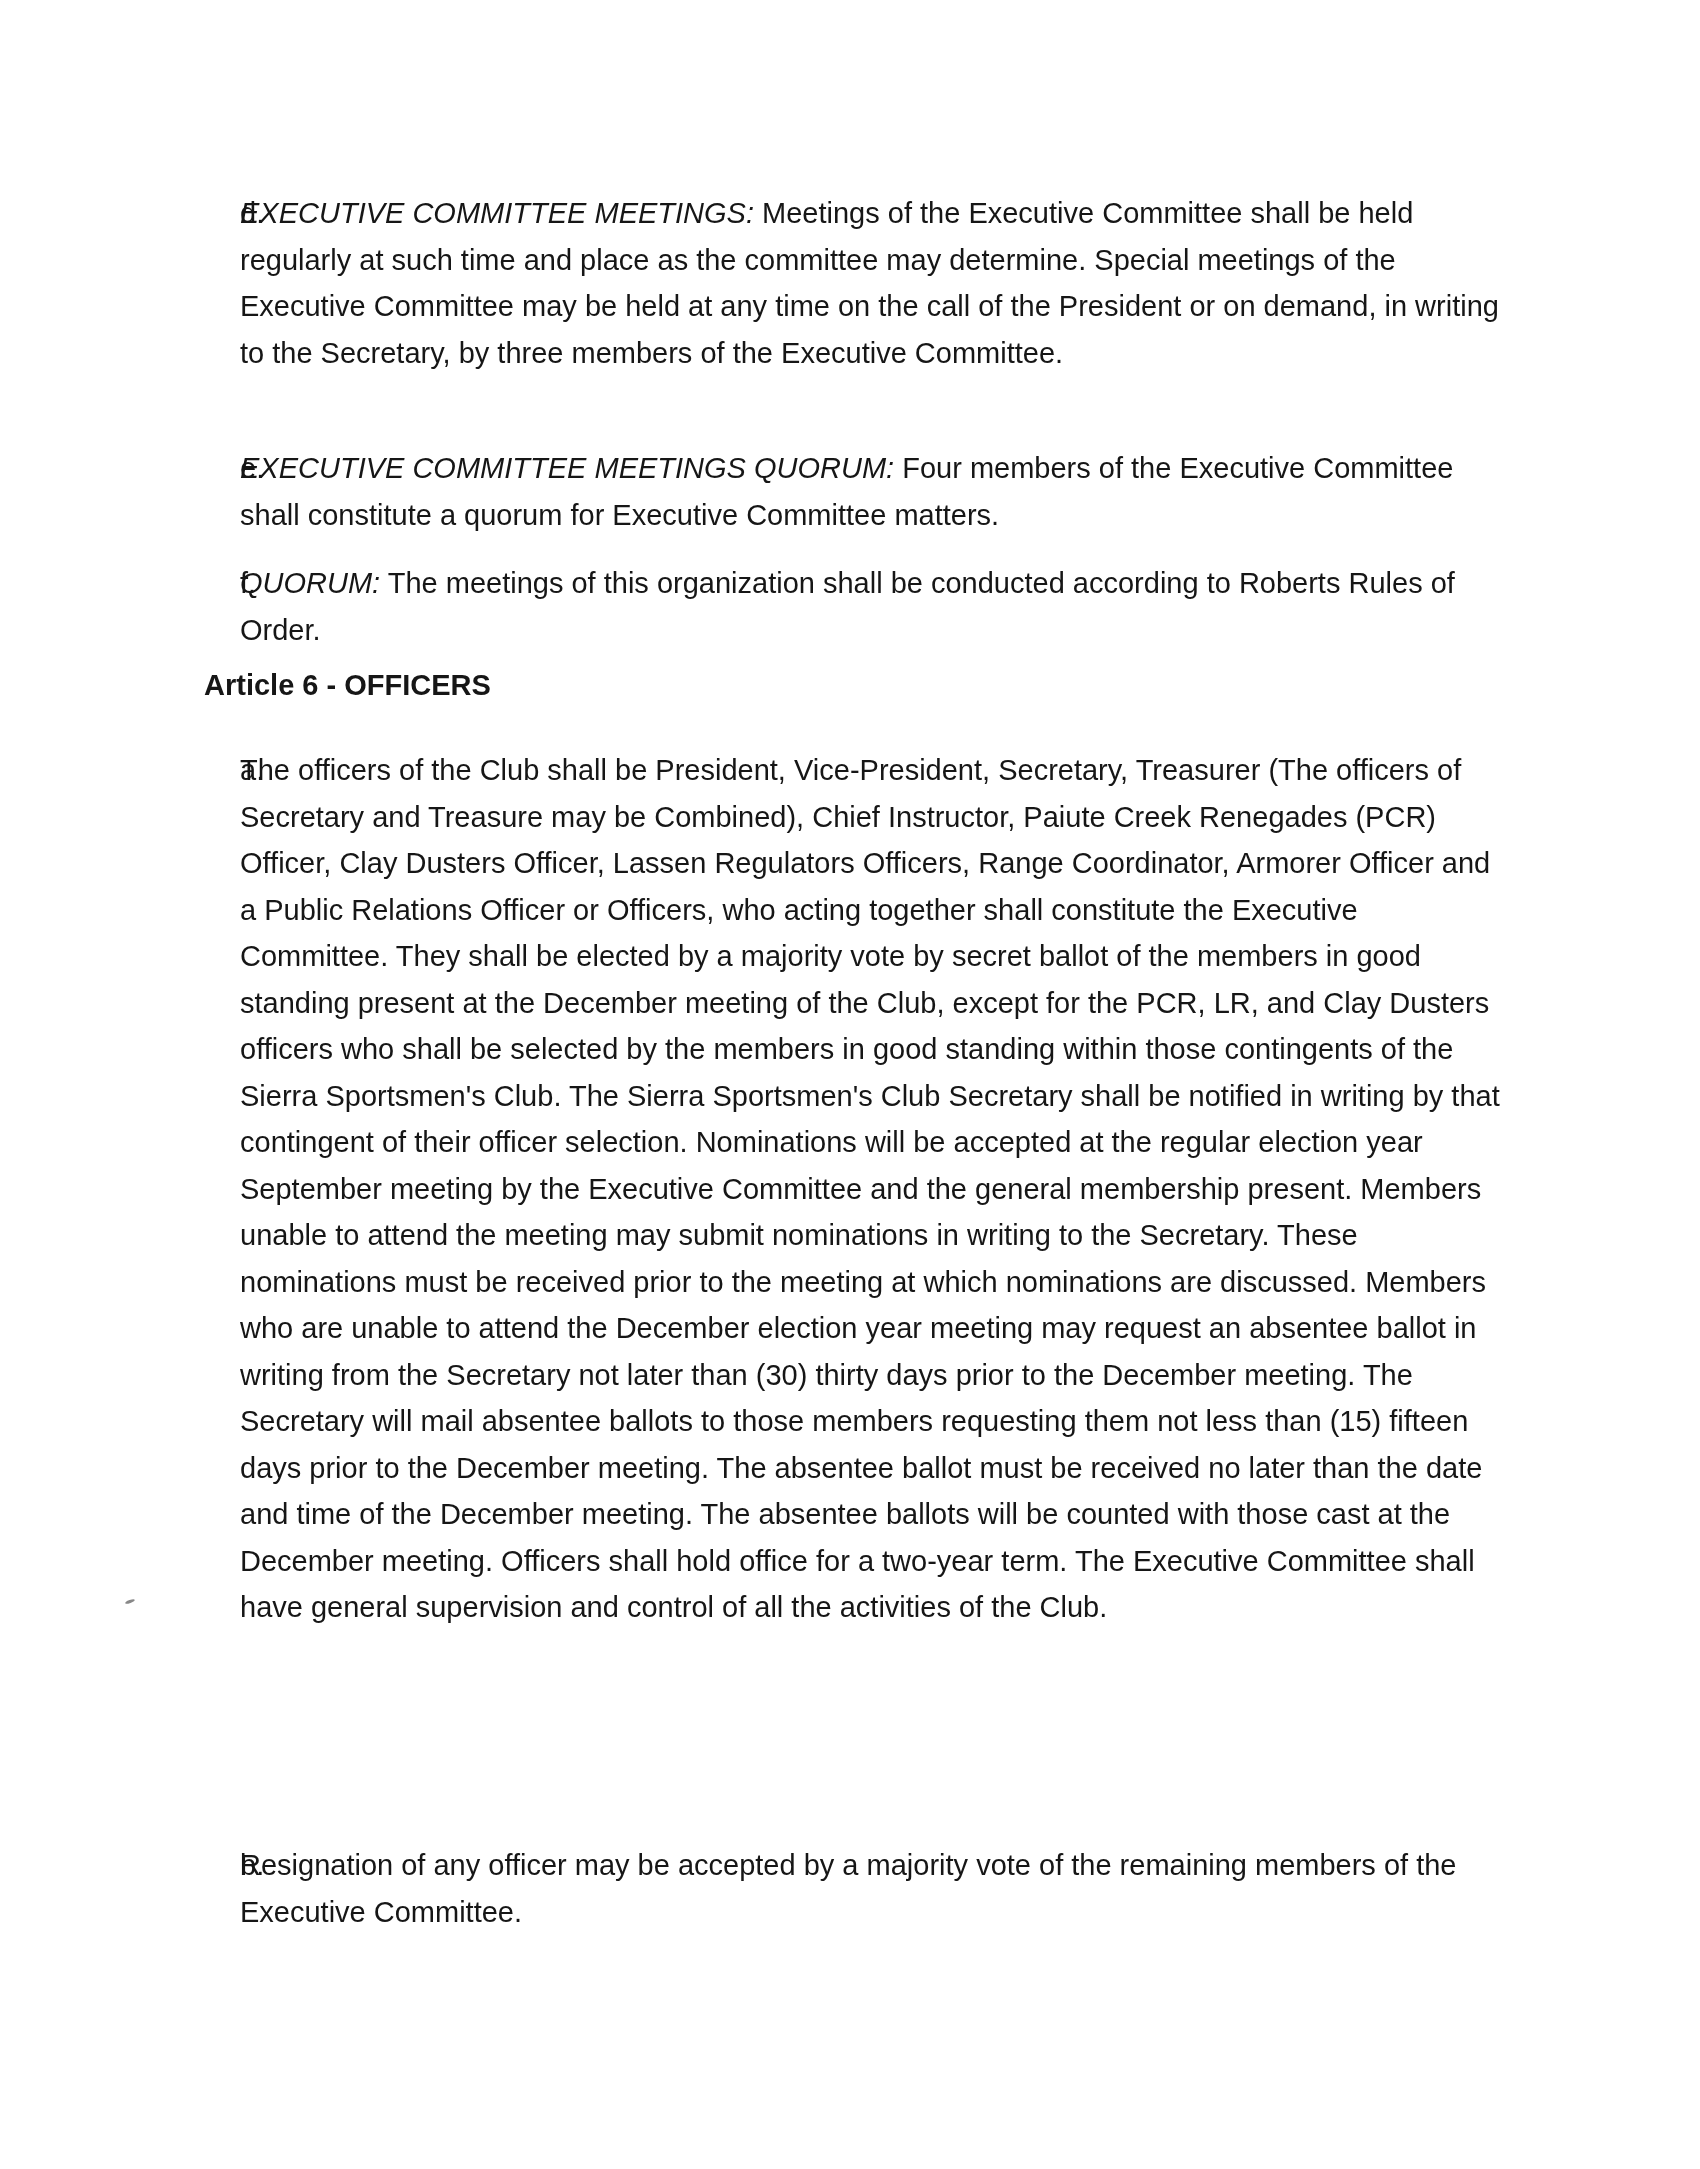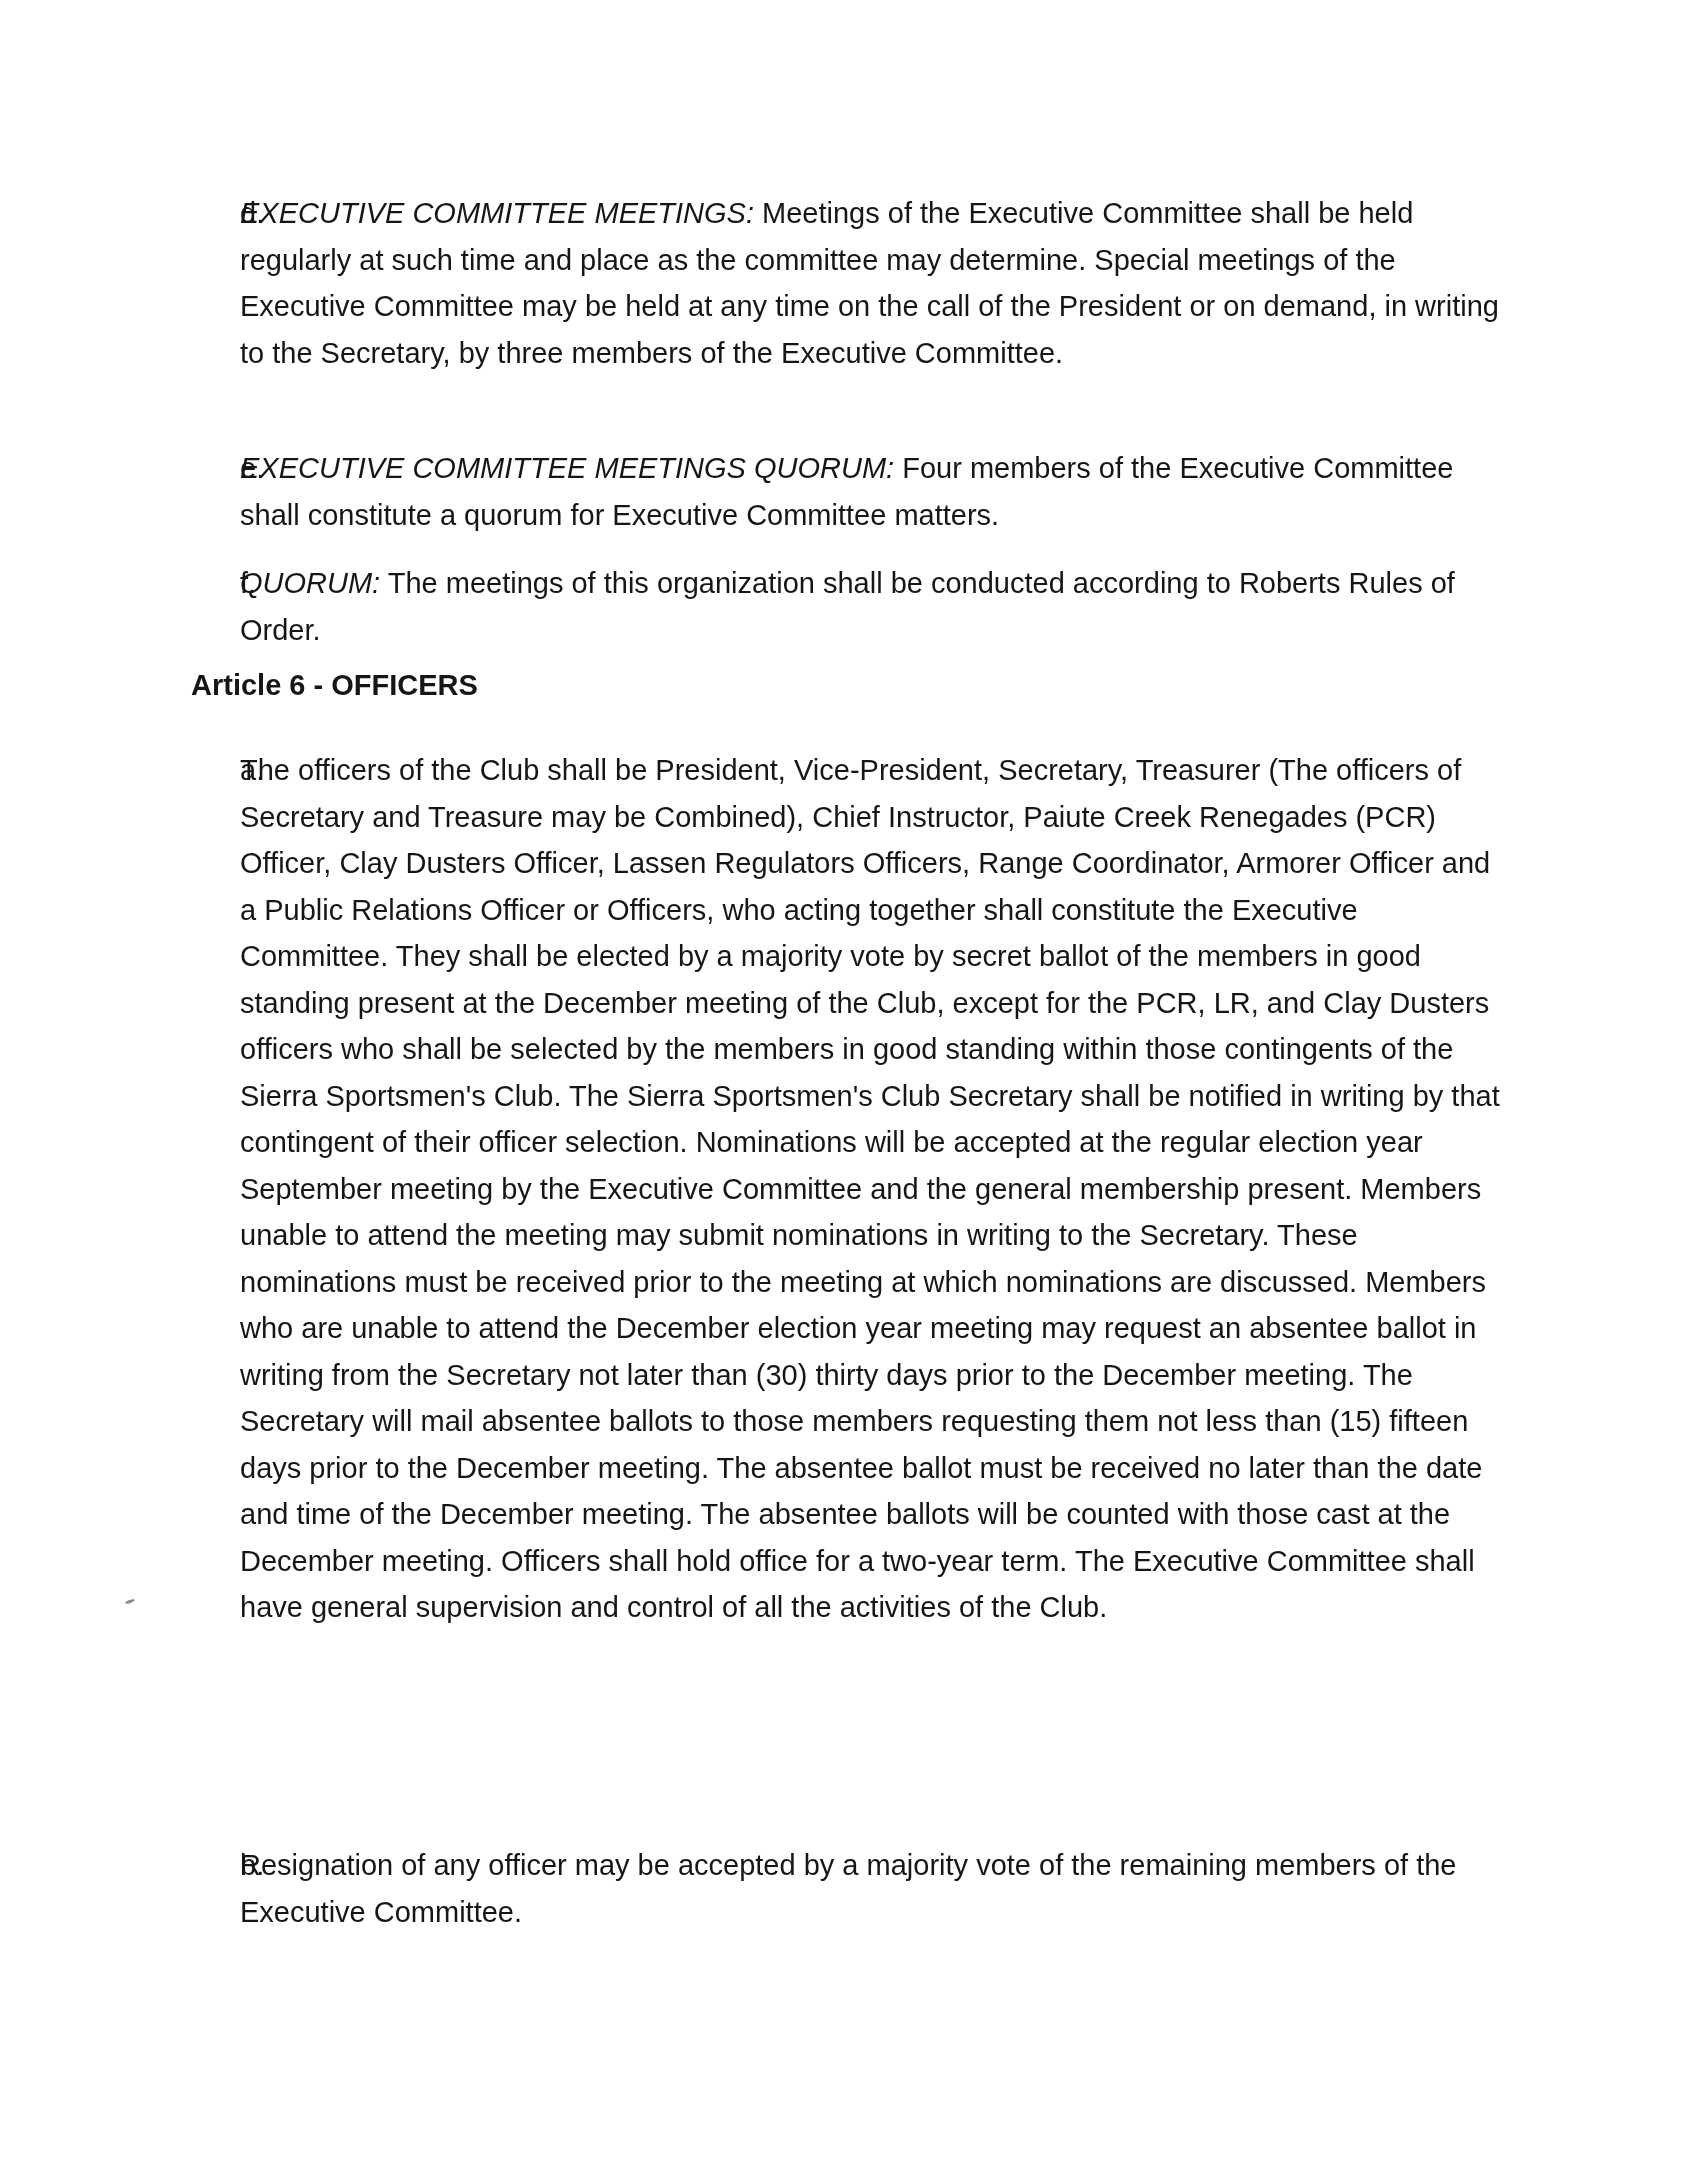--- a/index.html
+++ b/index.html
@@ -5,21 +5,21 @@
   html, body { margin:0; padding:0; }
   body {
     width:1700px; height:2169px; background:#ffffff; position:relative; overflow:hidden;
     font-family:"Liberation Sans", "DejaVu Sans", sans-serif; color:#161616;
   }
   .page { position:absolute; left:0; top:0; width:1700px; height:2169px; }
   .item { position:absolute; left:240px; width:1270px; font-size:29px; line-height:46.5px; }
   .marker { position:absolute; left:0; top:0; width:50px; }
   .body-text { display:block; }
   .lbl { font-style:italic; }
-  .heading { position:absolute; left:191px; top:669px; font-size:29px; font-weight:bold; }
+  .heading { position:absolute; left:204px; top:669px; font-size:29px; font-weight:bold; }
   .speck { position:absolute; background:#888; border-radius:50%; }
 </style>
 </head>
 <body>
 
 <div class="page">
 
   <div class="item" style="top:190px;">
     <span class="marker">d.</span>
     <span class="body-text"><span class="lbl">EXECUTIVE COMMITTEE MEETINGS:</span><span> Meetings of the Executive Committee shall be held regularly at such time and place as the committee may determine. Special meetings of the Executive Committee may be held at any time on the call of the President or on demand, in writing to the Secretary, by three members of the Executive Committee.</span></span>

